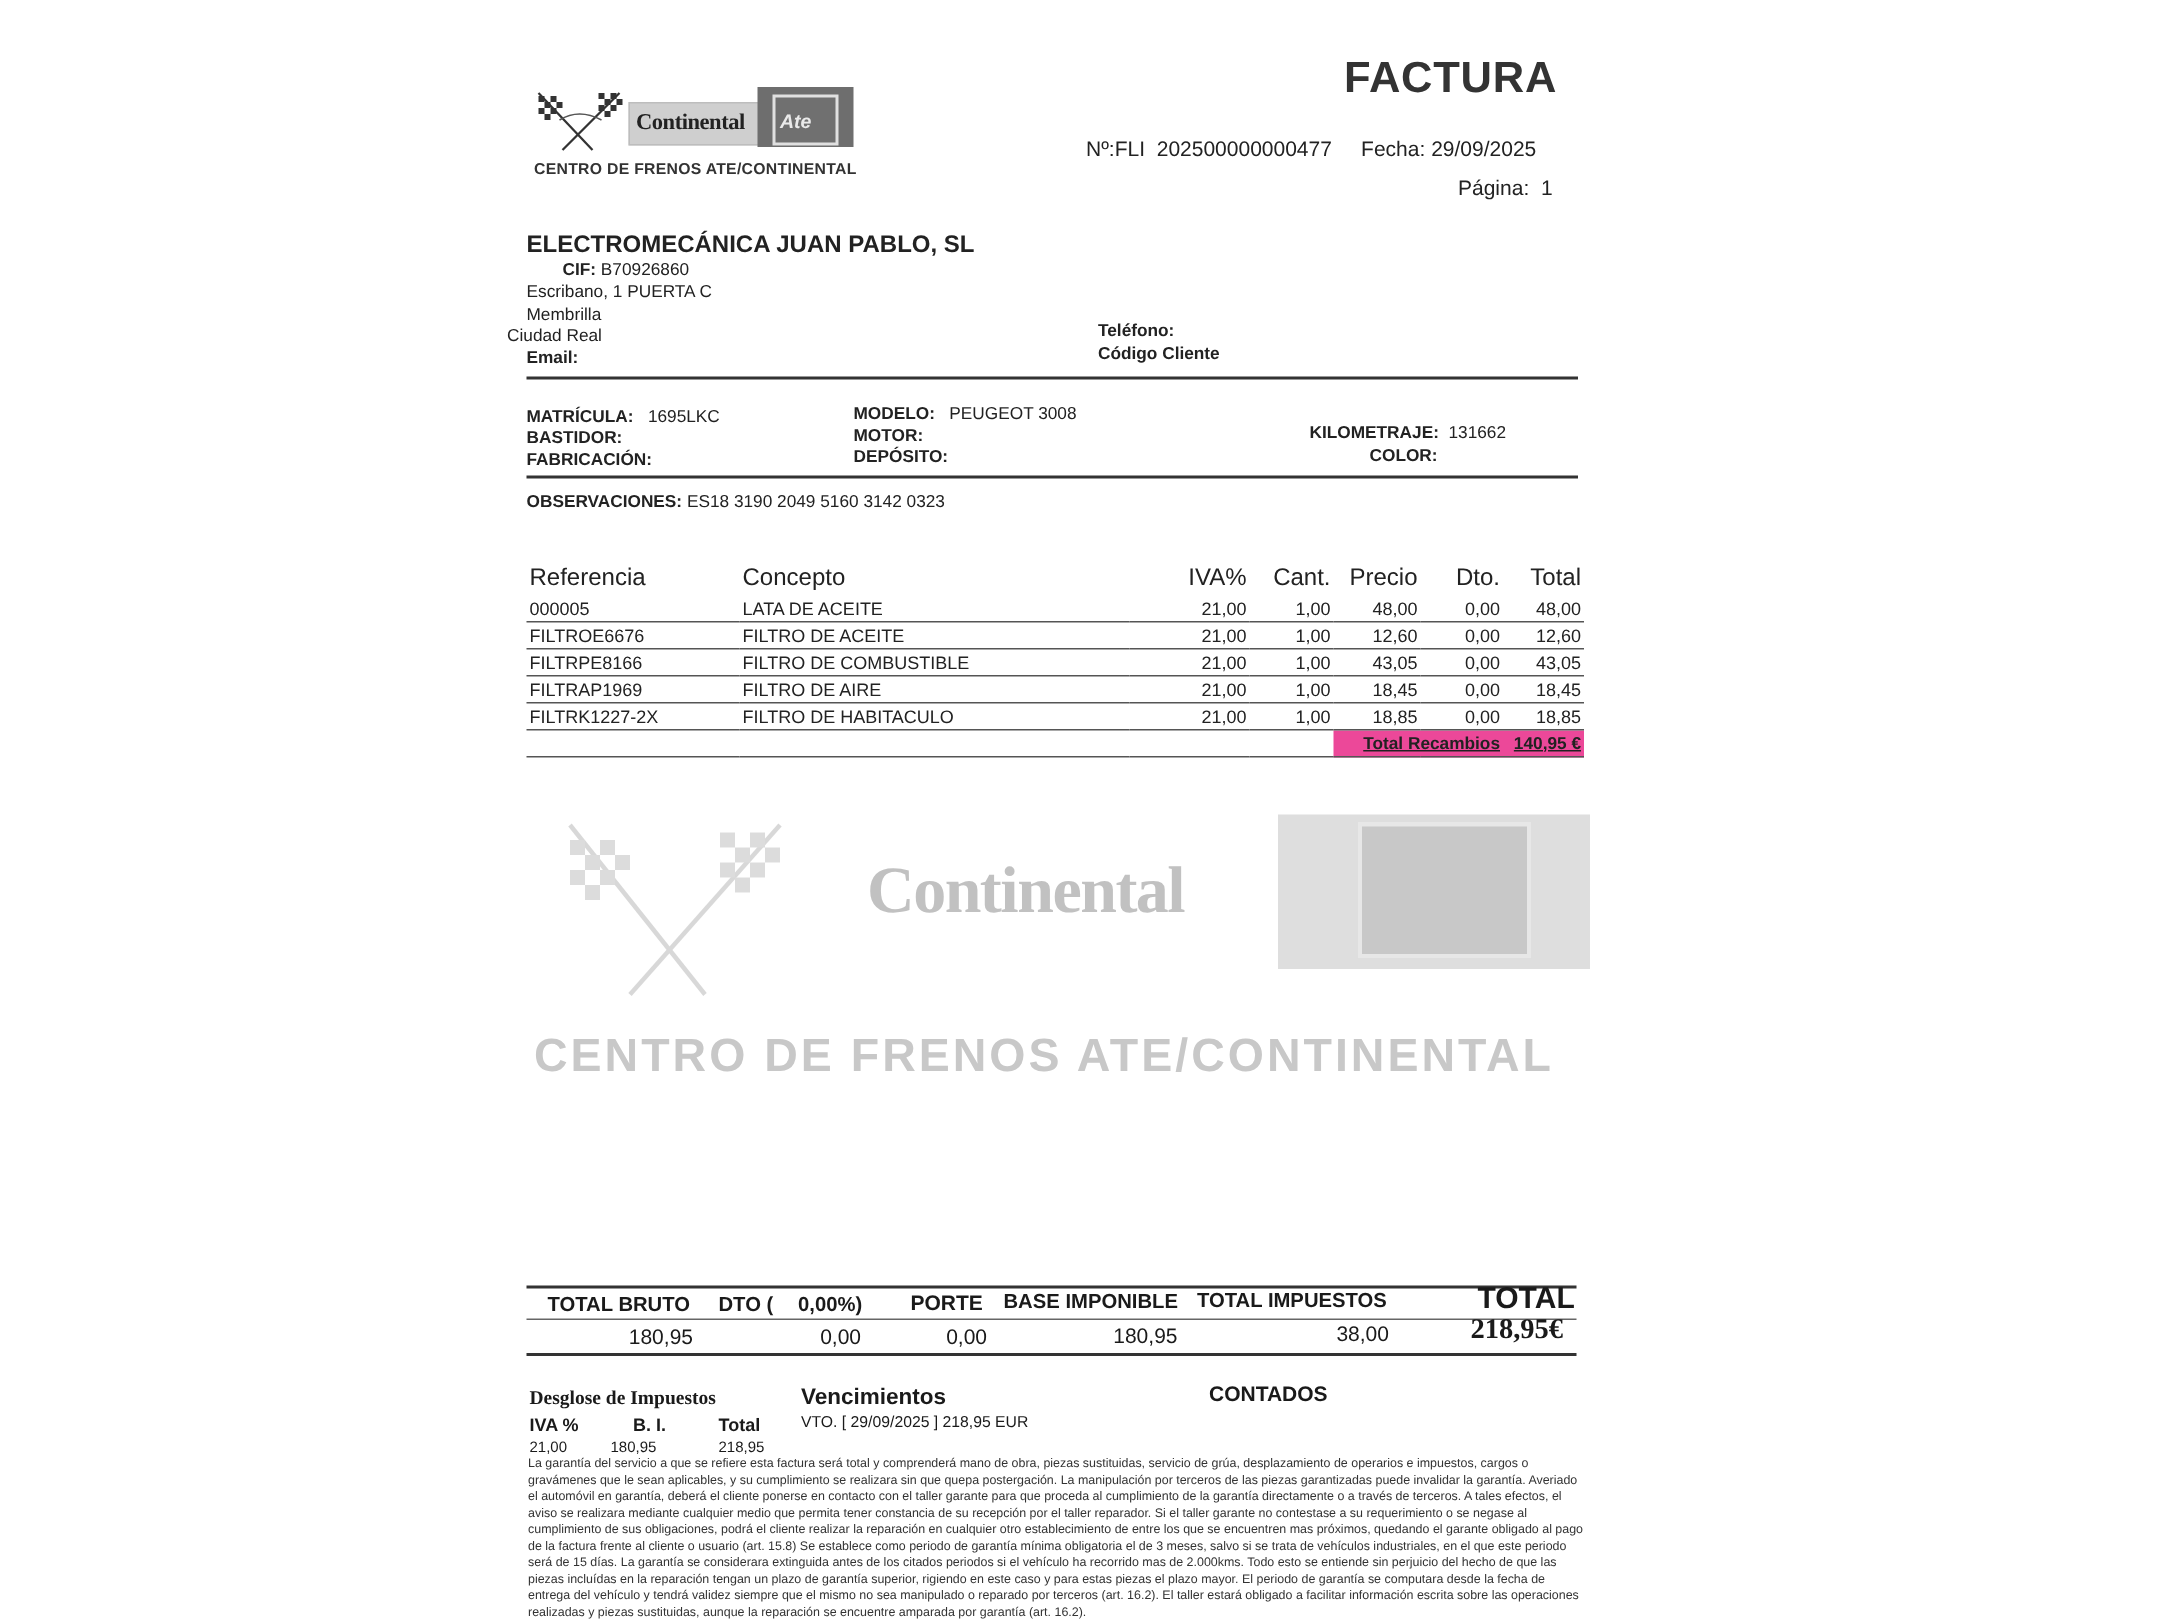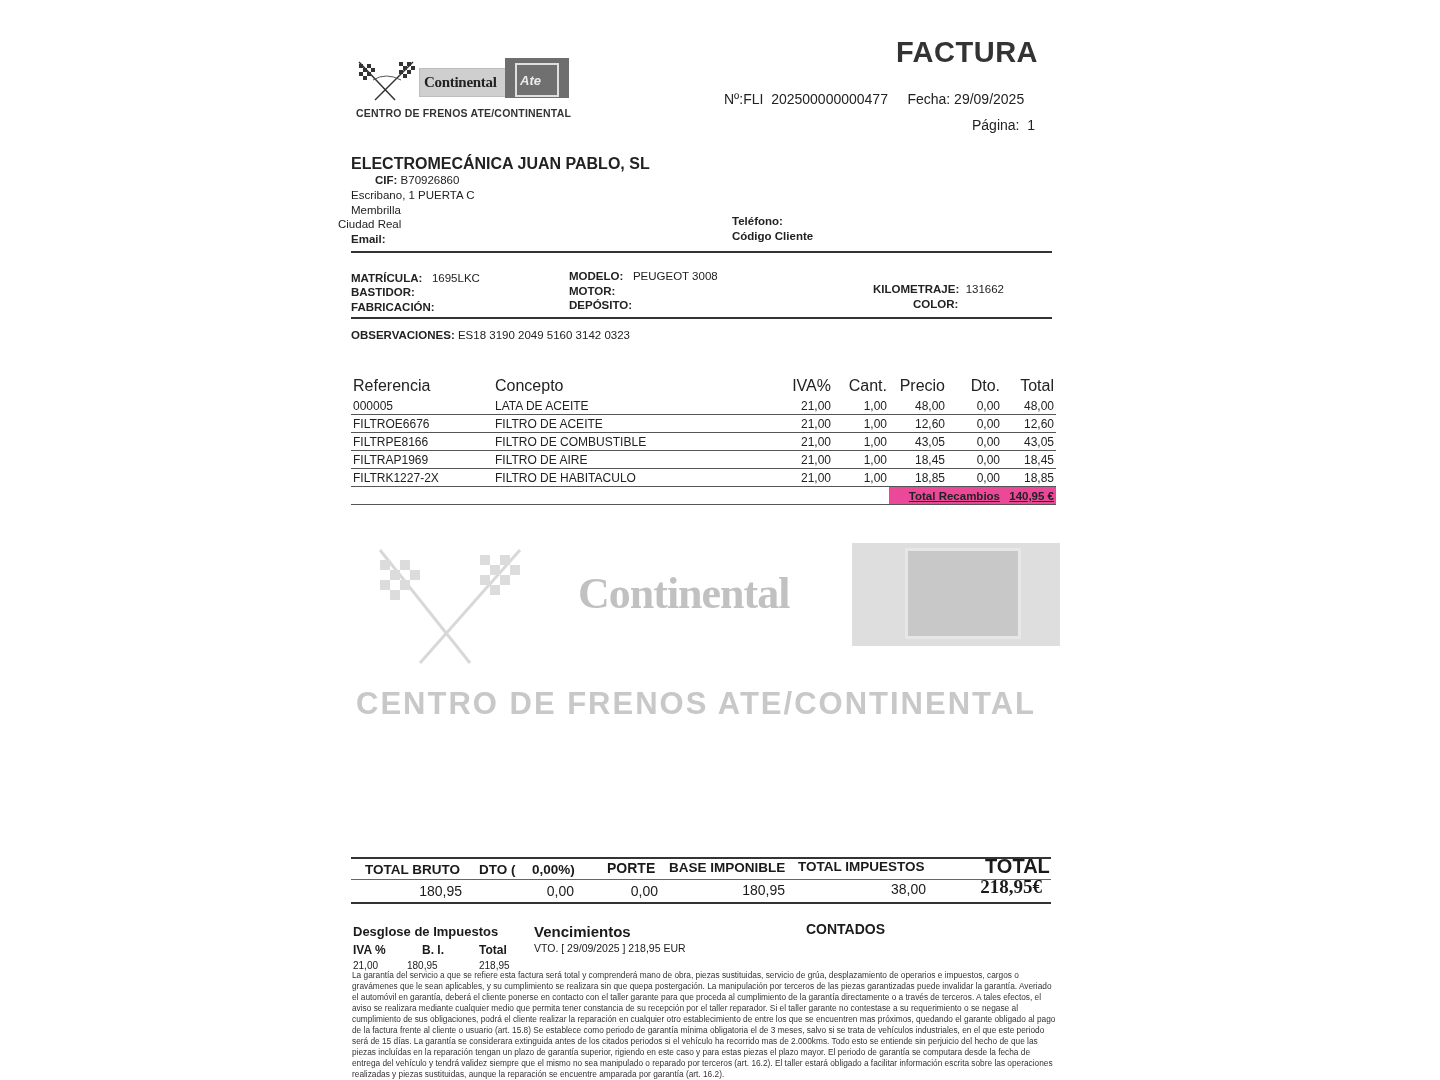--- a/index.html
+++ b/index.html
@@ -220,21 +220,21 @@
 
 <div class="abs hr" style="left:351px;top:879px;width:700px;height:1px;background:#666;"></div>
 <div class="abs" style="left:351px;top:883px;width:111px;text-align:right;font-size:14px;">180,95</div>
 <div class="abs" style="left:480px;top:883px;width:94px;text-align:right;font-size:14px;">0,00</div>
 <div class="abs" style="left:590px;top:883px;width:68px;text-align:right;font-size:14px;">0,00</div>
 <div class="abs" style="left:690px;top:882px;width:95px;text-align:right;font-size:14px;">180,95</div>
 <div class="abs" style="left:820px;top:881px;width:106px;text-align:right;font-size:14px;">38,00</div>
 <div class="abs serifbig" style="left:960px;top:876px;width:82px;text-align:right;">218,95€</div>
 <div class="abs hr" style="left:351px;top:902px;width:700px;"></div>
 
-<div class="abs" style="left:353px;top:924px;font-size:13px;font-weight:bold;">Desglose de Impuestos</div>
+<div class="abs" style="left:353px;top:924px;font-size:13px;font-weight:bold;font-family:Liberation Serif, serif;">Desglose de Impuestos</div>
 <div class="abs" style="left:353px;top:943px;font-size:12px;font-weight:bold;">IVA %</div>
 <div class="abs" style="left:407px;top:943px;font-size:12px;font-weight:bold;padding-left:15px;">B. I.</div>
 <div class="abs" style="left:479px;top:943px;font-size:12px;font-weight:bold;">Total</div>
 <div class="abs" style="left:353px;top:960px;font-size:10px;">21,00</div>
 <div class="abs" style="left:407px;top:960px;font-size:10px;">180,95</div>
 <div class="abs" style="left:479px;top:960px;font-size:10px;">218,95</div>
 
 <div class="abs" style="left:534px;top:923px;font-size:15px;font-weight:bold;">Vencimientos</div>
 <div class="abs" style="left:534px;top:942px;font-size:10.5px;">VTO. [ 29/09/2025 ] 218,95 EUR</div>
 <div class="abs" style="left:806px;top:921px;font-size:14px;font-weight:bold;">CONTADOS</div>

